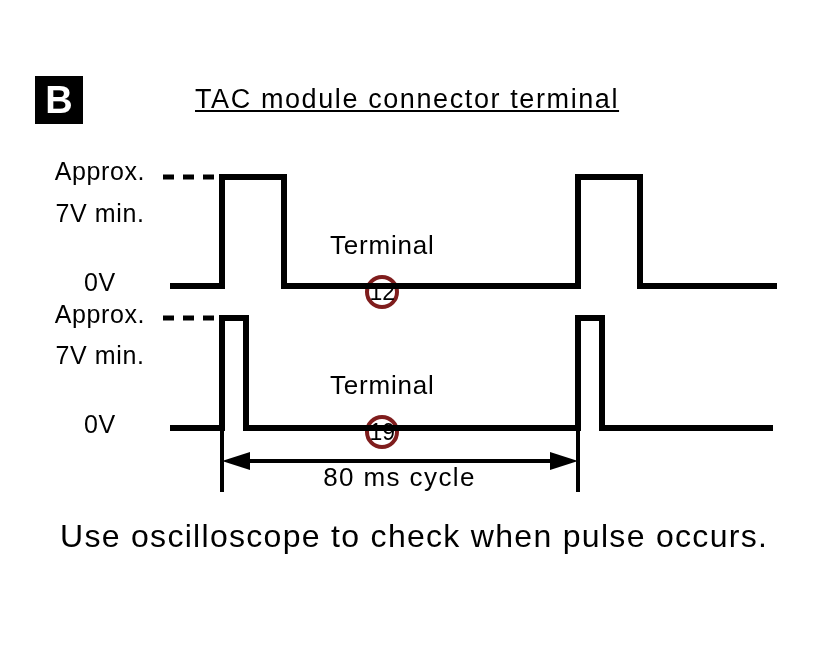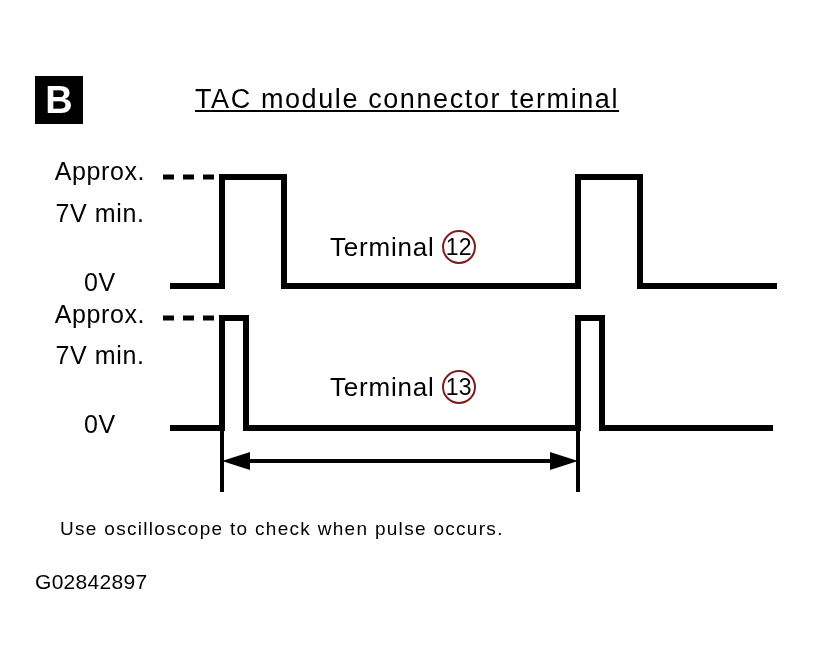--- a/index.html
+++ b/index.html
@@ -58,29 +58,30 @@
   }
 
   
   .trace-label {
     position: absolute;
     font-size: 26px;
     letter-spacing: 0.8px;
     white-space: nowrap;
     display: flex;
     align-items: center;
-    gap: 7px;
+    gap: 14px;
+    flex-direction: column;
   }
   .circled-number {
     display: inline-flex;
     align-items: center;
     justify-content: center;
     width: 34px;
     height: 34px;
-    border: 2px solid #7f1d1d;
+    border: 4px solid #7f1d1d;
     border-radius: 50%;
     font-size: 23px;
     line-height: 1;
     letter-spacing: 0px;
     box-sizing: border-box;
   }
 
   
   .cycle-caption {
     position: absolute;
@@ -88,21 +89,21 @@
     letter-spacing: 1.4px;
     white-space: nowrap;
     text-align: center;
   }
 
   
   .figure-caption {
     position: absolute;
     left: 60px;
     top: 518px;
-    font-size: 19px;
+    font-size: 32px;
     letter-spacing: 1.3px;
     white-space: nowrap;
   }
   .figure-id {
     position: absolute;
     left: 35px;
     top: 570px;
     font-size: 21px;
     letter-spacing: 0.3px;
     white-space: nowrap;
@@ -134,26 +135,26 @@
     <span>Terminal</span>
     <span class="circled-number">12</span>
   </div>
 
   <div class="level-label right-align" style="left:35px; top:300px; width:130px;">Approx.</div>
   <div class="level-label right-align" style="left:35px; top:341px; width:130px;">7V  min.</div>
   <div class="level-label right-align" style="left:35px; top:410px; width:130px;">0V</div>
 
   <div class="trace-label" style="left:330px; top:370px;">
     <span>Terminal</span>
-    <span class="circled-number">13</span>
+    <span class="circled-number">19</span>
   </div>
 
+  <div class="cycle-caption" style="left:221px; top:462px; width:357px;">80  ms  cycle</div>
 
   <div class="figure-caption">Use  oscilloscope  to  check  when  pulse  occurs.</div>
-  <div class="figure-id">G02842897</div>
 
   <svg id="waveform-layer" viewBox="0 0 813 670">
 
     <polyline fill="none" stroke="#000000" stroke-width="6" stroke-linecap="butt" stroke-linejoin="miter" points="170,286 222,286 222,177 284,177 284,286 578,286 578,177 640,177 640,286 777,286"></polyline>
 
     <line x1="163" y1="177" x2="222" y2="177" stroke="#000000" stroke-width="5" stroke-dasharray="11,9"></line>
 
     <polyline fill="none" stroke="#000000" stroke-width="6" stroke-linecap="butt" stroke-linejoin="miter" points="170,428 222,428 222,318 246,318 246,428 578,428 578,318 602,318 602,428 773,428"></polyline>
 
     <line x1="163" y1="318" x2="222" y2="318" stroke="#000000" stroke-width="5" stroke-dasharray="11,9"></line>

